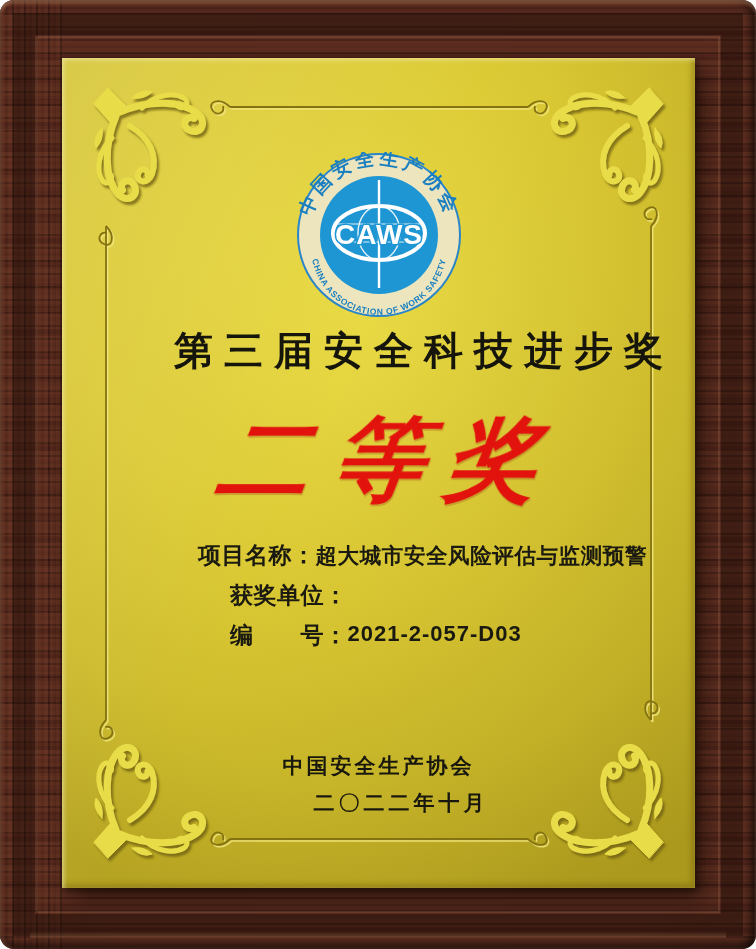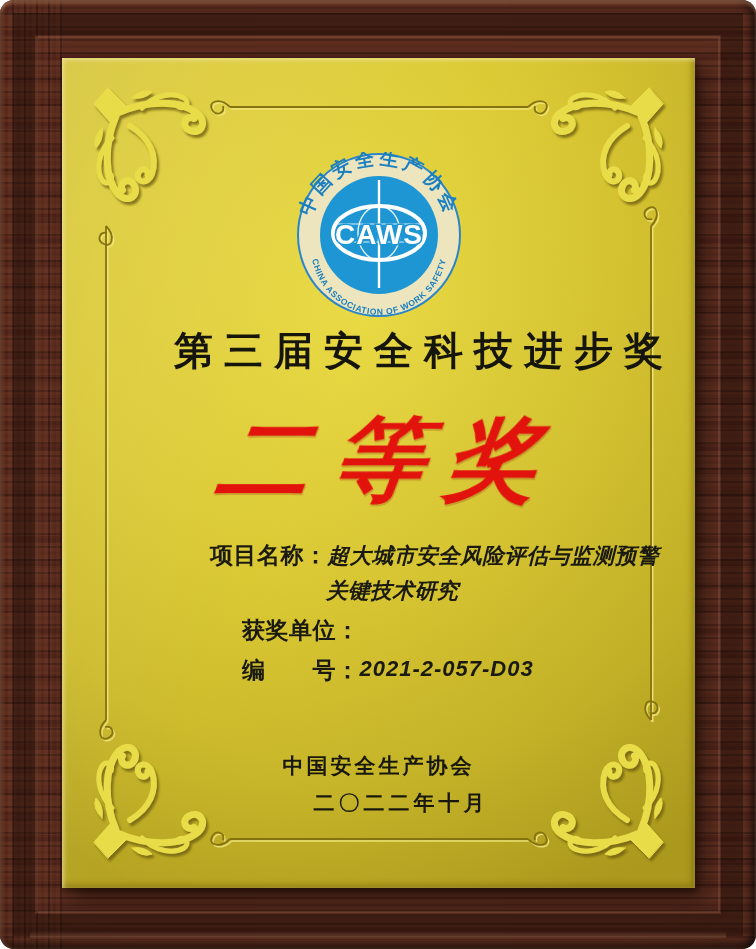--- a/index.html
+++ b/index.html
@@ -31,25 +31,25 @@
       box-shadow: inset 2px 2px 4px rgba(255,250,200,.55), inset -3px -3px 6px rgba(95,75,5,.42),
                   9px 12px 22px rgba(15,5,0,.55), 2px 3px 6px rgba(20,8,0,.5);}
   .deco{position:absolute;inset:0;width:633px;height:830px;}
   
   .logo{position:absolute;top:94px;left:50%;transform:translateX(-50%);width:166px;height:166px;}
   .title{position:absolute;top:266px;left:0;width:100%;text-align:center;color:#15150c;
       font-size:39px;font-weight:900;letter-spacing:11px;text-indent:11px;white-space:nowrap;margin-left:40px;}
   .award{position:absolute;top:340px;left:0;width:100%;text-align:center;color:#e2130c;
       font-size:92px;font-weight:bold;font-style:italic;letter-spacing:22px;text-indent:22px;
       transform:skewX(-8deg);text-shadow:1px 2px 0 rgba(130,12,6,.22);white-space:nowrap;}
-  .fields{position:absolute;top:482px;left:148px;right:26px;color:#1a1a10;}
+  .fields{position:absolute;top:482px;left:136px;right:26px;color:#1a1a10;}
   .frow{display:flex;align-items:flex-start;height:35px;}
   .frow.gap{margin-top:5px;margin-left:32px;}
   .flabel{flex:0 0 116px;font-size:23px;font-weight:700;letter-spacing:.5px;white-space:pre;}
-  .fvalue{font-size:21.5px;font-weight:600;letter-spacing:.6px;padding-top:1px;white-space:nowrap;font-style:italic;}
+  .fvalue{font-size:21.5px;font-weight:600;letter-spacing:.6px;padding-top:1px;white-space:nowrap;}
   .fvalue.num{font-size:22px;font-weight:700;letter-spacing:1px;}
   .footer{position:absolute;top:694px;left:0;width:100%;text-align:center;color:#17170e;}
   .footer .issuer{font-size:21px;font-weight:700;letter-spacing:3px;}
   .footer .date{margin-top:9px;font-size:21px;font-weight:700;letter-spacing:4px;padding-left:45px;}
 </style>
 </head>
 <body>
 
 <div class="stage">
   <div class="plaque">
@@ -131,24 +131,20 @@
       </svg>
 
       <div class="title">第三届安全科技进步奖</div>
       <div class="award">二等奖</div>
 
       <div class="fields">
         <div class="frow">
           <span class="flabel">项目名称：</span>
           <span class="fvalue">超大城市安全风险评估与监测预警</span>
         </div>
-        <div class="frow">
-          <span class="flabel"></span>
-          <span class="fvalue">关键技术研究</span>
-        </div>
         <div class="frow gap">
           <span class="flabel">获奖单位：</span>
         </div>
         <div class="frow gap">
           <span class="flabel">编　　号：</span>
           <span class="fvalue num">2021-2-057-D03</span>
         </div>
       </div>
 
       <div class="footer">

